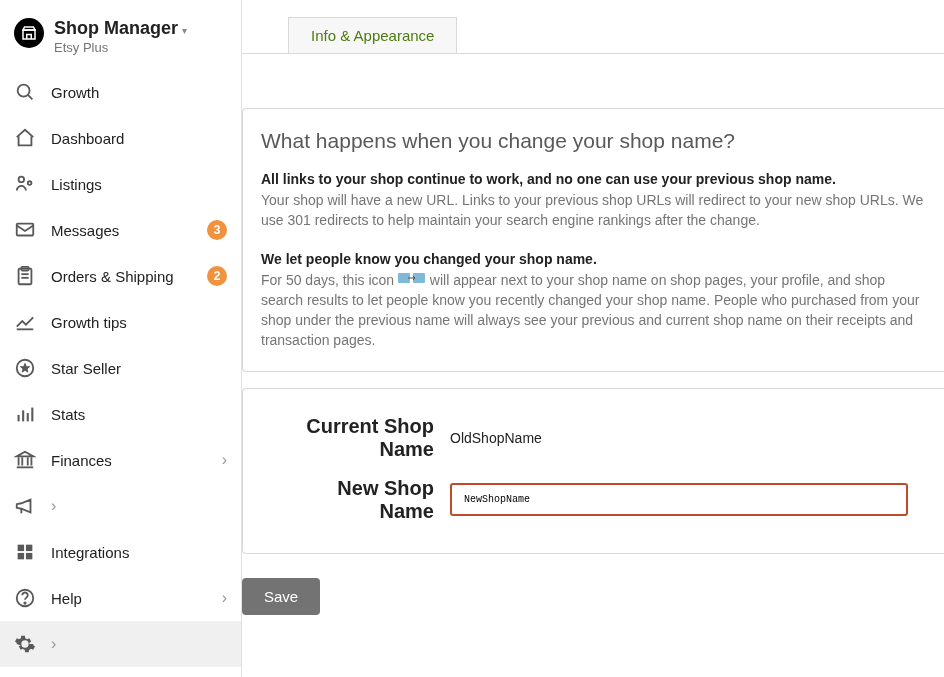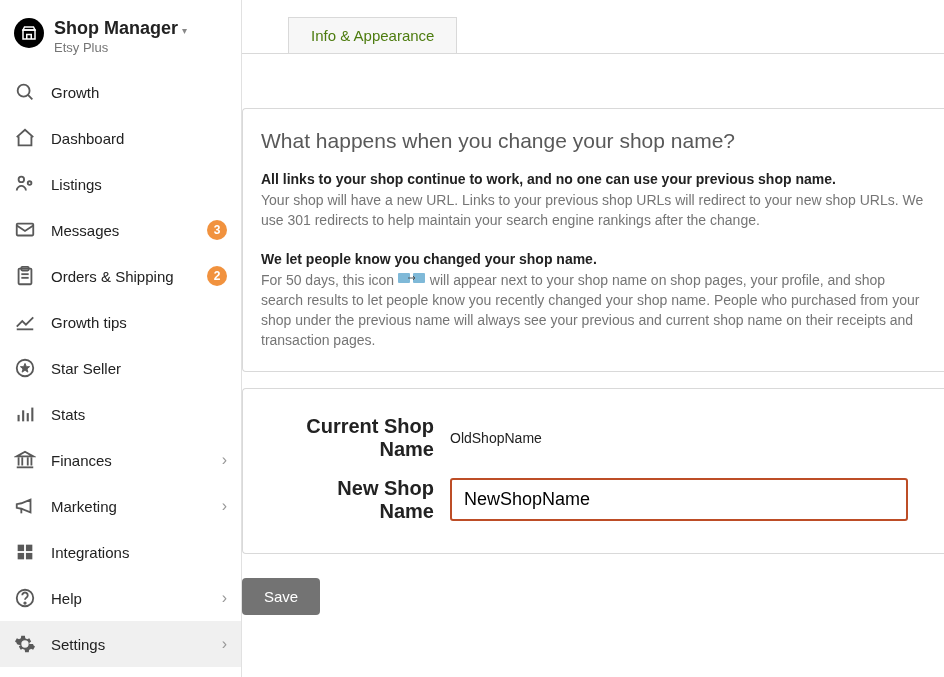--- a/index.html
+++ b/index.html
@@ -178,25 +178,25 @@
   color: #222;
   flex-shrink: 0;
 }
 .form-value {
   font-size: 14px;
   color: #222;
 }
 .form-input {
   flex: 1;
   padding: 9px 12px;
-  font-size: 18px;
+  font-size: 10px;
   border: 2px solid #bd4d26;
   border-radius: 3px;
   outline: none;
-  font-family: Liberation Sans, sans-serif;
+  font-family: Liberation Mono, monospace;
   max-width: 462px;
 }
 .save-btn {
   background: #737373;
   color: #fff;
   border: none;
   padding: 10px 22px;
   font-size: 15px;
   font-weight: 500;
   border-radius: 4px;
@@ -340,21 +340,20 @@
       <span class="chevron-right">›</span>
     </div>
 
     <div class="nav-item">
       <span class="nav-icon">
         <svg viewBox="0 0 24 24" fill="none" stroke="currentColor" stroke-width="2">
             <path d="M3 10v4l5 1 10 4V5L8 9 3 10z"></path>
             <line x1="8" y1="15" x2="8" y2="20"></line>
           </svg>
       </span>
-      <span class="nav-label">Marketing</span>
       <span class="chevron-right">›</span>
     </div>
 
     <div class="nav-item">
       <span class="nav-icon">
         <svg viewBox="0 0 24 24" fill="currentColor">
             <rect x="4" y="4" width="7" height="7"></rect>
             <rect x="13" y="4" width="7" height="7"></rect>
             <rect x="4" y="13" width="7" height="7"></rect>
             <rect x="13" y="13" width="7" height="7"></rect>
@@ -374,21 +373,20 @@
       <span class="nav-label">Help</span>
       <span class="chevron-right">›</span>
     </div>
 
     <div class="nav-item active">
       <span class="nav-icon">
         <svg viewBox="0 0 24 24" fill="currentColor">
             <path d="M12 8a4 4 0 1 0 0 8 4 4 0 0 0 0-8zm9 4a7 7 0 0 1-.1 1.2l2 1.6-2 3.4-2.4-1a7 7 0 0 1-2 1.2l-.4 2.6h-4l-.4-2.6a7 7 0 0 1-2-1.2l-2.4 1-2-3.4 2-1.6A7 7 0 0 1 3 12c0-.4 0-.8.1-1.2l-2-1.6 2-3.4 2.4 1a7 7 0 0 1 2-1.2L7.9 3h4l.4 2.6a7 7 0 0 1 2 1.2l2.4-1 2 3.4-2 1.6c.1.4.1.8.1 1.2z"></path>
           </svg>
       </span>
-      <span class="nav-label">Settings</span>
       <span class="chevron-right">›</span>
     </div>
 
   </div>
 </div>
 
 <div class="main">
   <div class="tabs" style="padding-left:46px;">
     <div class="tab inactive">Info &amp; Appearance</div>
   </div>

